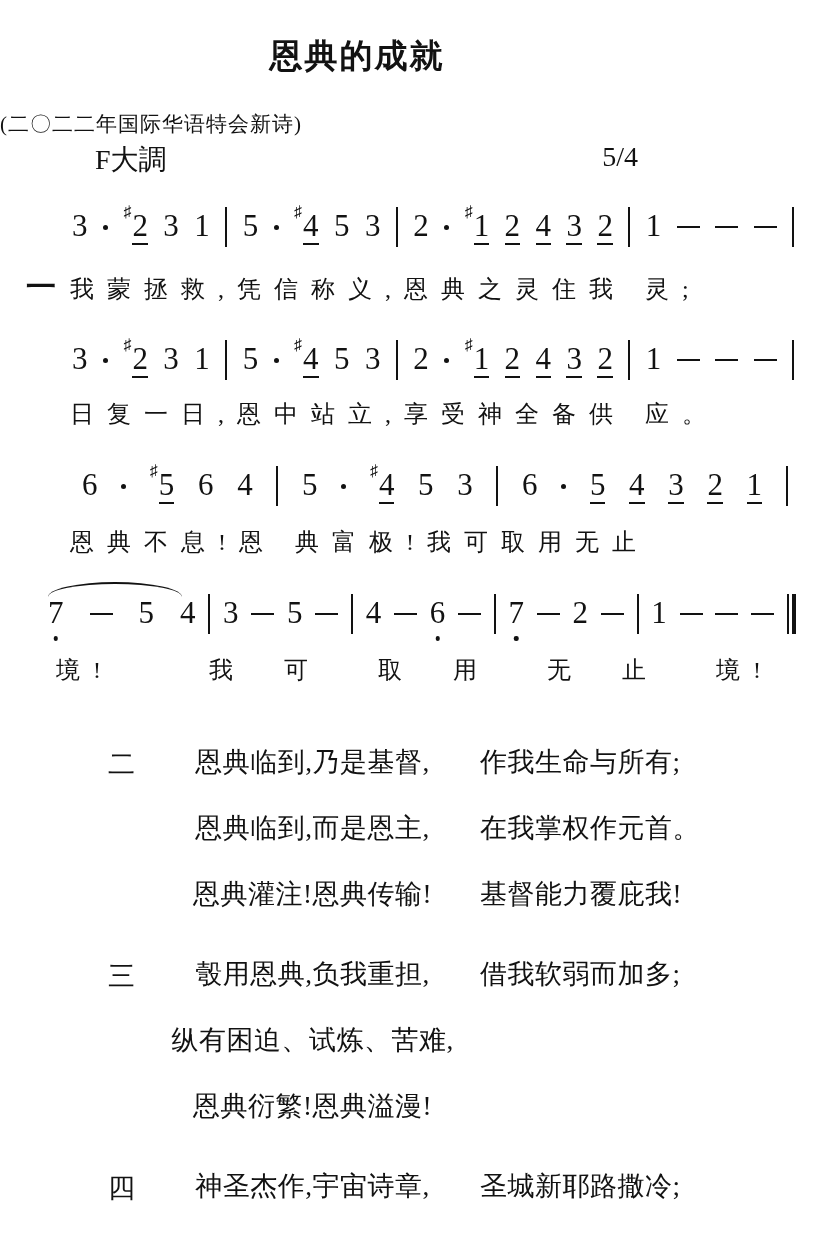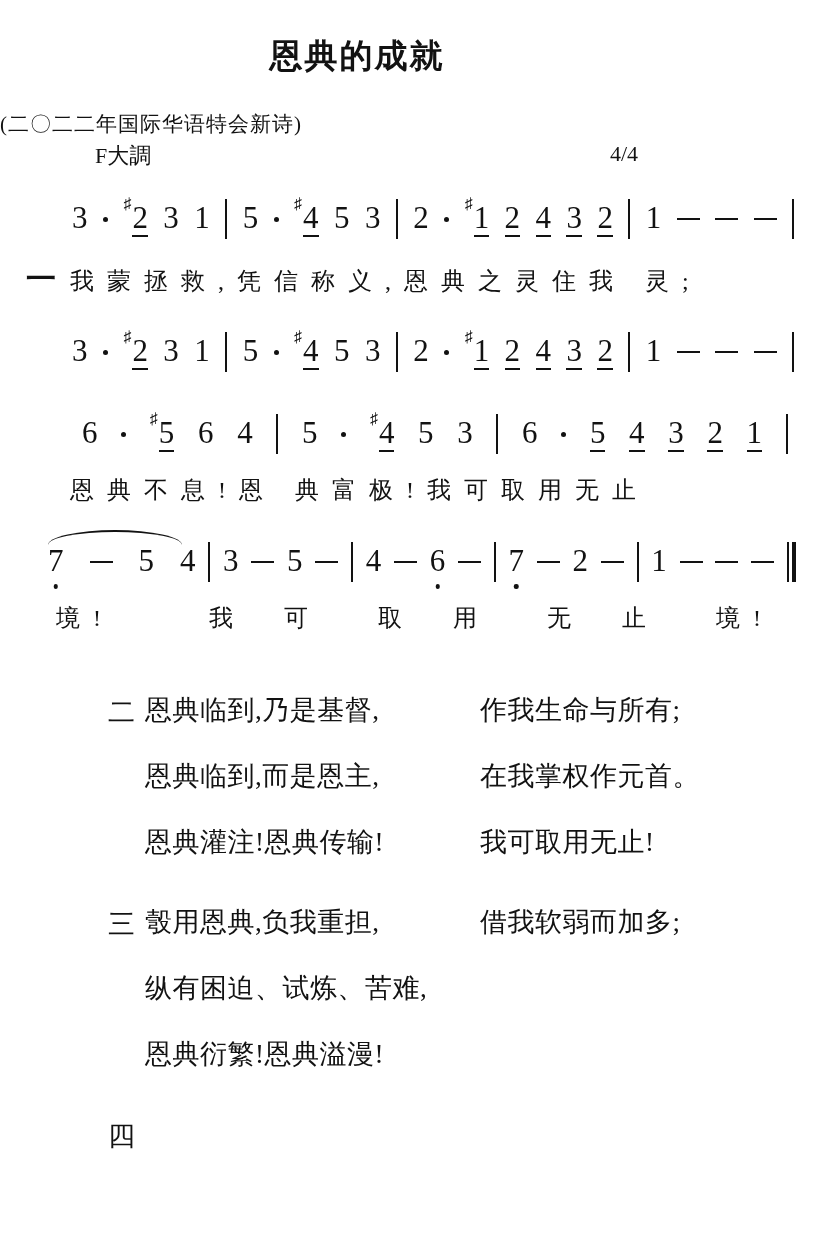--- a/index.html
+++ b/index.html
@@ -13,21 +13,21 @@
 
   
   .title {
     text-align:center; padding-top:34px;
     font-size:33px; font-weight:bold; letter-spacing:2px;
     font-family:"DejaVu Sans","Liberation Sans",sans-serif;
   }
   .subtitle { margin-top:31px; font-size:21px; letter-spacing:1px; }
   .keyrow {
     display:flex; justify-content:space-between;
-    margin:3px 76px 0 95px; font-size:22px;
+    margin:3px 76px 0 95px; font-size:28px;
   }
 
   
   .music-line {
     display:flex; justify-content:space-between; align-items:center;
     height:52px; font-size:31px; line-height:1;
   }
   .m1 { width:722px; margin:22px 0 0 72px; }
   .m2 { width:722px; margin:26px 0 0 72px; }
   .m3 { width:706px; margin:30px 0 0 82px; }
@@ -64,33 +64,33 @@
   .ly3 { margin-top:14px; }
   .ly4 { margin-top:14px; margin-left:56px; }
 
   
   .verses { margin-top:58px; }
   .verse { position:relative; margin-bottom:44px; }
   .verse-num { position:absolute; left:108px; top:2px; font-size:27px; }
   .verse-rows { margin-left:145px; }
   .verse-row { display:flex; margin-bottom:30px; font-size:27px; letter-spacing:0.5px; }
   .verse-row:last-child { margin-bottom:0; }
-  .v-left { width:335px; flex:none; }
+  .v-left { width:335px; flex:none;text-align:center; }
   .v-right { flex:1; }
 </style>
 </head>
 <body>
 
 <div class="page">
 
   <div class="title">恩典的成就</div>
   <div class="subtitle">(二〇二二年国际华语特会新诗)</div>
   <div class="keyrow">
     <span>F大調</span>
-    <span>4/4</span>
+    <span>5/4</span>
   </div>
 
   <div class="music-line m1">
       <span class="note">
         <span class="num">3</span>
       </span>
       <span class="augdot"></span>
       <span class="note">
         <span class="sharp">♯</span>
         <span class="num u1">2</span>
@@ -204,20 +204,24 @@
       </span>
       <span class="barline"></span>
       <span class="note">
         <span class="num">1</span>
       </span>
       <span class="mdash"></span>
       <span class="mdash"></span>
       <span class="mdash"></span>
       <span class="barline"></span>
     </div>
+  <div class="lyric-row ly2">
+    <span class="lyric-marker"></span>
+    <span class="lyric-text">日复一日,恩中站立,享受神全备供 应。</span>
+  </div>
 
   <div class="music-line m3">
       <span class="note">
         <span class="num">6</span>
       </span>
       <span class="augdot"></span>
       <span class="note">
         <span class="sharp">♯</span>
         <span class="num u1">5</span>
       </span>
@@ -333,21 +337,21 @@
         <div class="verse-row">
           <span class="v-left">恩典临到,乃是基督,</span>
           <span class="v-right">作我生命与所有;</span>
         </div>
         <div class="verse-row">
           <span class="v-left">恩典临到,而是恩主,</span>
           <span class="v-right">在我掌权作元首。</span>
         </div>
         <div class="verse-row">
           <span class="v-left">恩典灌注!恩典传输!</span>
-          <span class="v-right">我可取用无止!</span>
+          <span class="v-right">基督能力覆庇我!</span>
         </div>
       </div>
     </div>
 
     <div class="verse">
       <div class="verse-num">三</div>
       <div class="verse-rows">
         <div class="verse-row">
           <span class="v-left">彀用恩典,负我重担,</span>
           <span class="v-right">借我软弱而加多;</span>
@@ -356,16 +360,23 @@
           <span class="v-left">纵有困迫、试炼、苦难,</span>
         </div>
         <div class="verse-row">
           <span class="v-left">恩典衍繁!恩典溢漫!</span>
         </div>
       </div>
     </div>
 
     <div class="verse">
       <div class="verse-num">四</div>
+      <div class="verse-rows">
+        <div class="verse-row">
+          <span class="v-left">神圣杰作,宇宙诗章,</span>
+          <span class="v-right">圣城新耶路撒冷;</span>
+        </div>
+
+      </div>
     </div>
 
   </div>
 </div>
 
 </body></html>

